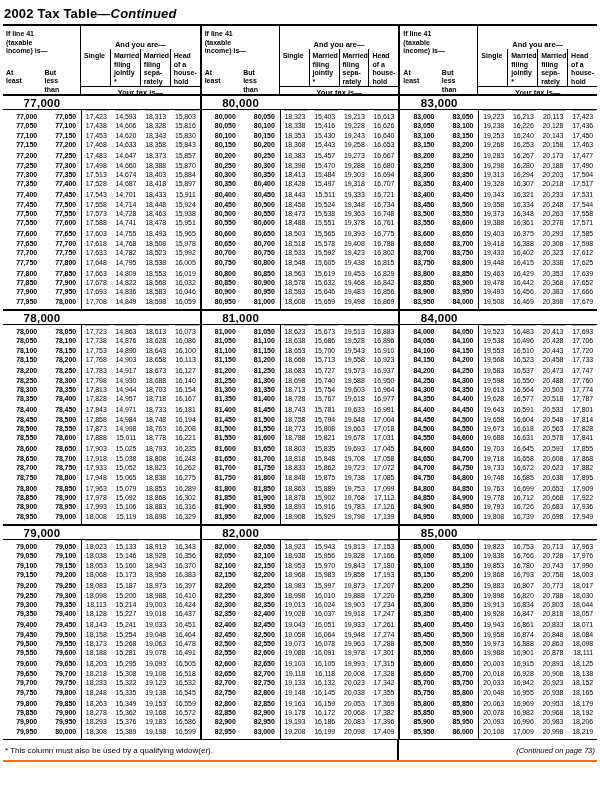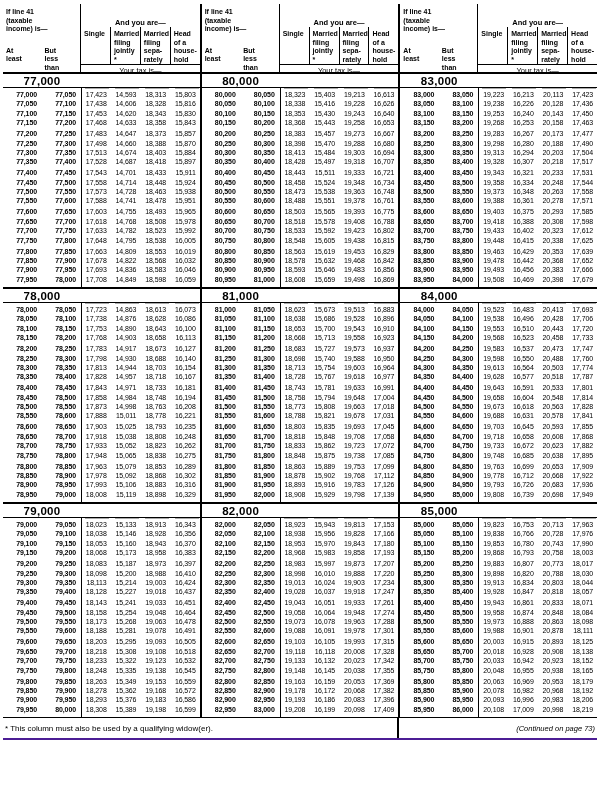--- a/index.html
+++ b/index.html
@@ -14,42 +14,43 @@
   .phead{display:flex;height:68px;}
   .ph-left{width:78px;border-right:1px solid #000;display:flex;flex-direction:column;box-sizing:border-box;}
   .ph-il{height:40px;font-size:7px;font-weight:bold;line-height:8.5px;padding:4px 26px 0 3px;}
   .ph-ic{flex:1;display:flex;}
   .pc-inc{width:39px;font-size:7px;font-weight:bold;line-height:8.5px;padding:3px 12px 0 3px;box-sizing:border-box;}
   .ph-right{flex:1;display:flex;flex-direction:column;min-width:0;}
   .ph-ay{height:40px;font-size:7.5px;font-weight:bold;text-align:center;padding-top:14px;box-sizing:border-box;}
   .ph-tc{flex:1;display:flex;}
   .ph-tc .pc-tax{flex:1;font-size:7px;font-weight:bold;line-height:8.5px;padding:3px 1px 0 3px;box-sizing:border-box;min-width:0;}
   .ph-tc .pc-tax + .pc-tax{border-left:1px solid #000;}
-  .ph-ytx{height:12px;border-top:1px solid #000;font-size:7.5px;font-weight:normal;text-align:center;line-height:12px;}
+  .ph-ytx{height:12px;border-top:1px solid #000;font-size:7.5px;font-weight:bold;text-align:center;line-height:12px;}
   
   .band{height:16px;border-top:2px solid #000;border-bottom:1px solid #000;box-sizing:border-box;}
   .band .num{width:78px;text-align:center;font-weight:bold;font-size:11.5px;line-height:14px;letter-spacing:.3px;}
   
   .rows{height:194px;position:relative;display:flex;flex-direction:column;justify-content:space-between;padding:2px 0 3px 0;
         background-image:linear-gradient(#aaa,#aaa),linear-gradient(#aaa,#aaa),linear-gradient(#aaa,#aaa),linear-gradient(#aaa,#aaa);
         background-size:24px 1px;background-position:82px 0,112px 0,142px 0,172px 0;background-repeat:no-repeat;}
   .rows::before{content:'';position:absolute;left:78px;top:0;bottom:0;width:1px;background:#000;}
   .row-group{display:flex;flex-direction:column;}
   .row{display:flex;height:9.35px;line-height:9.35px;font-size:7px;letter-spacing:-.1px;}
   .row .ci{width:39px;font-weight:bold;text-align:right;padding-right:5px;box-sizing:border-box;}
   .row .ct{flex:1;text-align:right;padding-right:4px;box-sizing:border-box;min-width:0;}
   
-  .footer{border-top:1px solid #000;border-bottom:2px solid #4c1d95;display:flex;height:20px;}
+  .footer{border-top:1px solid #000;border-bottom:2px solid #f97316;display:flex;height:20px;}
   .f-left{width:396px;border-right:2px solid #000;box-sizing:border-box;font-size:8px;display:flex;align-items:center;padding-left:2px;}
   .f-right{flex:1;font-size:7.5px;font-style:italic;display:flex;align-items:center;justify-content:flex-end;padding-right:2px;}
 </style>
 </head>
 <body>
 
 <div class="page">
+  <div class="title"><span>2002 Tax Table—</span><span class="it">Continued</span></div>
   <div class="panels" id="panels">
       <div class="panel">
         <div class="phead">
           <div class="ph-left">
             <div class="ph-il">If line 41 (taxable income) is—</div>
             <div class="ph-ic">
               <div class="pc-inc">At least</div>
               <div class="pc-inc">But less than</div>
             </div>
           </div>

